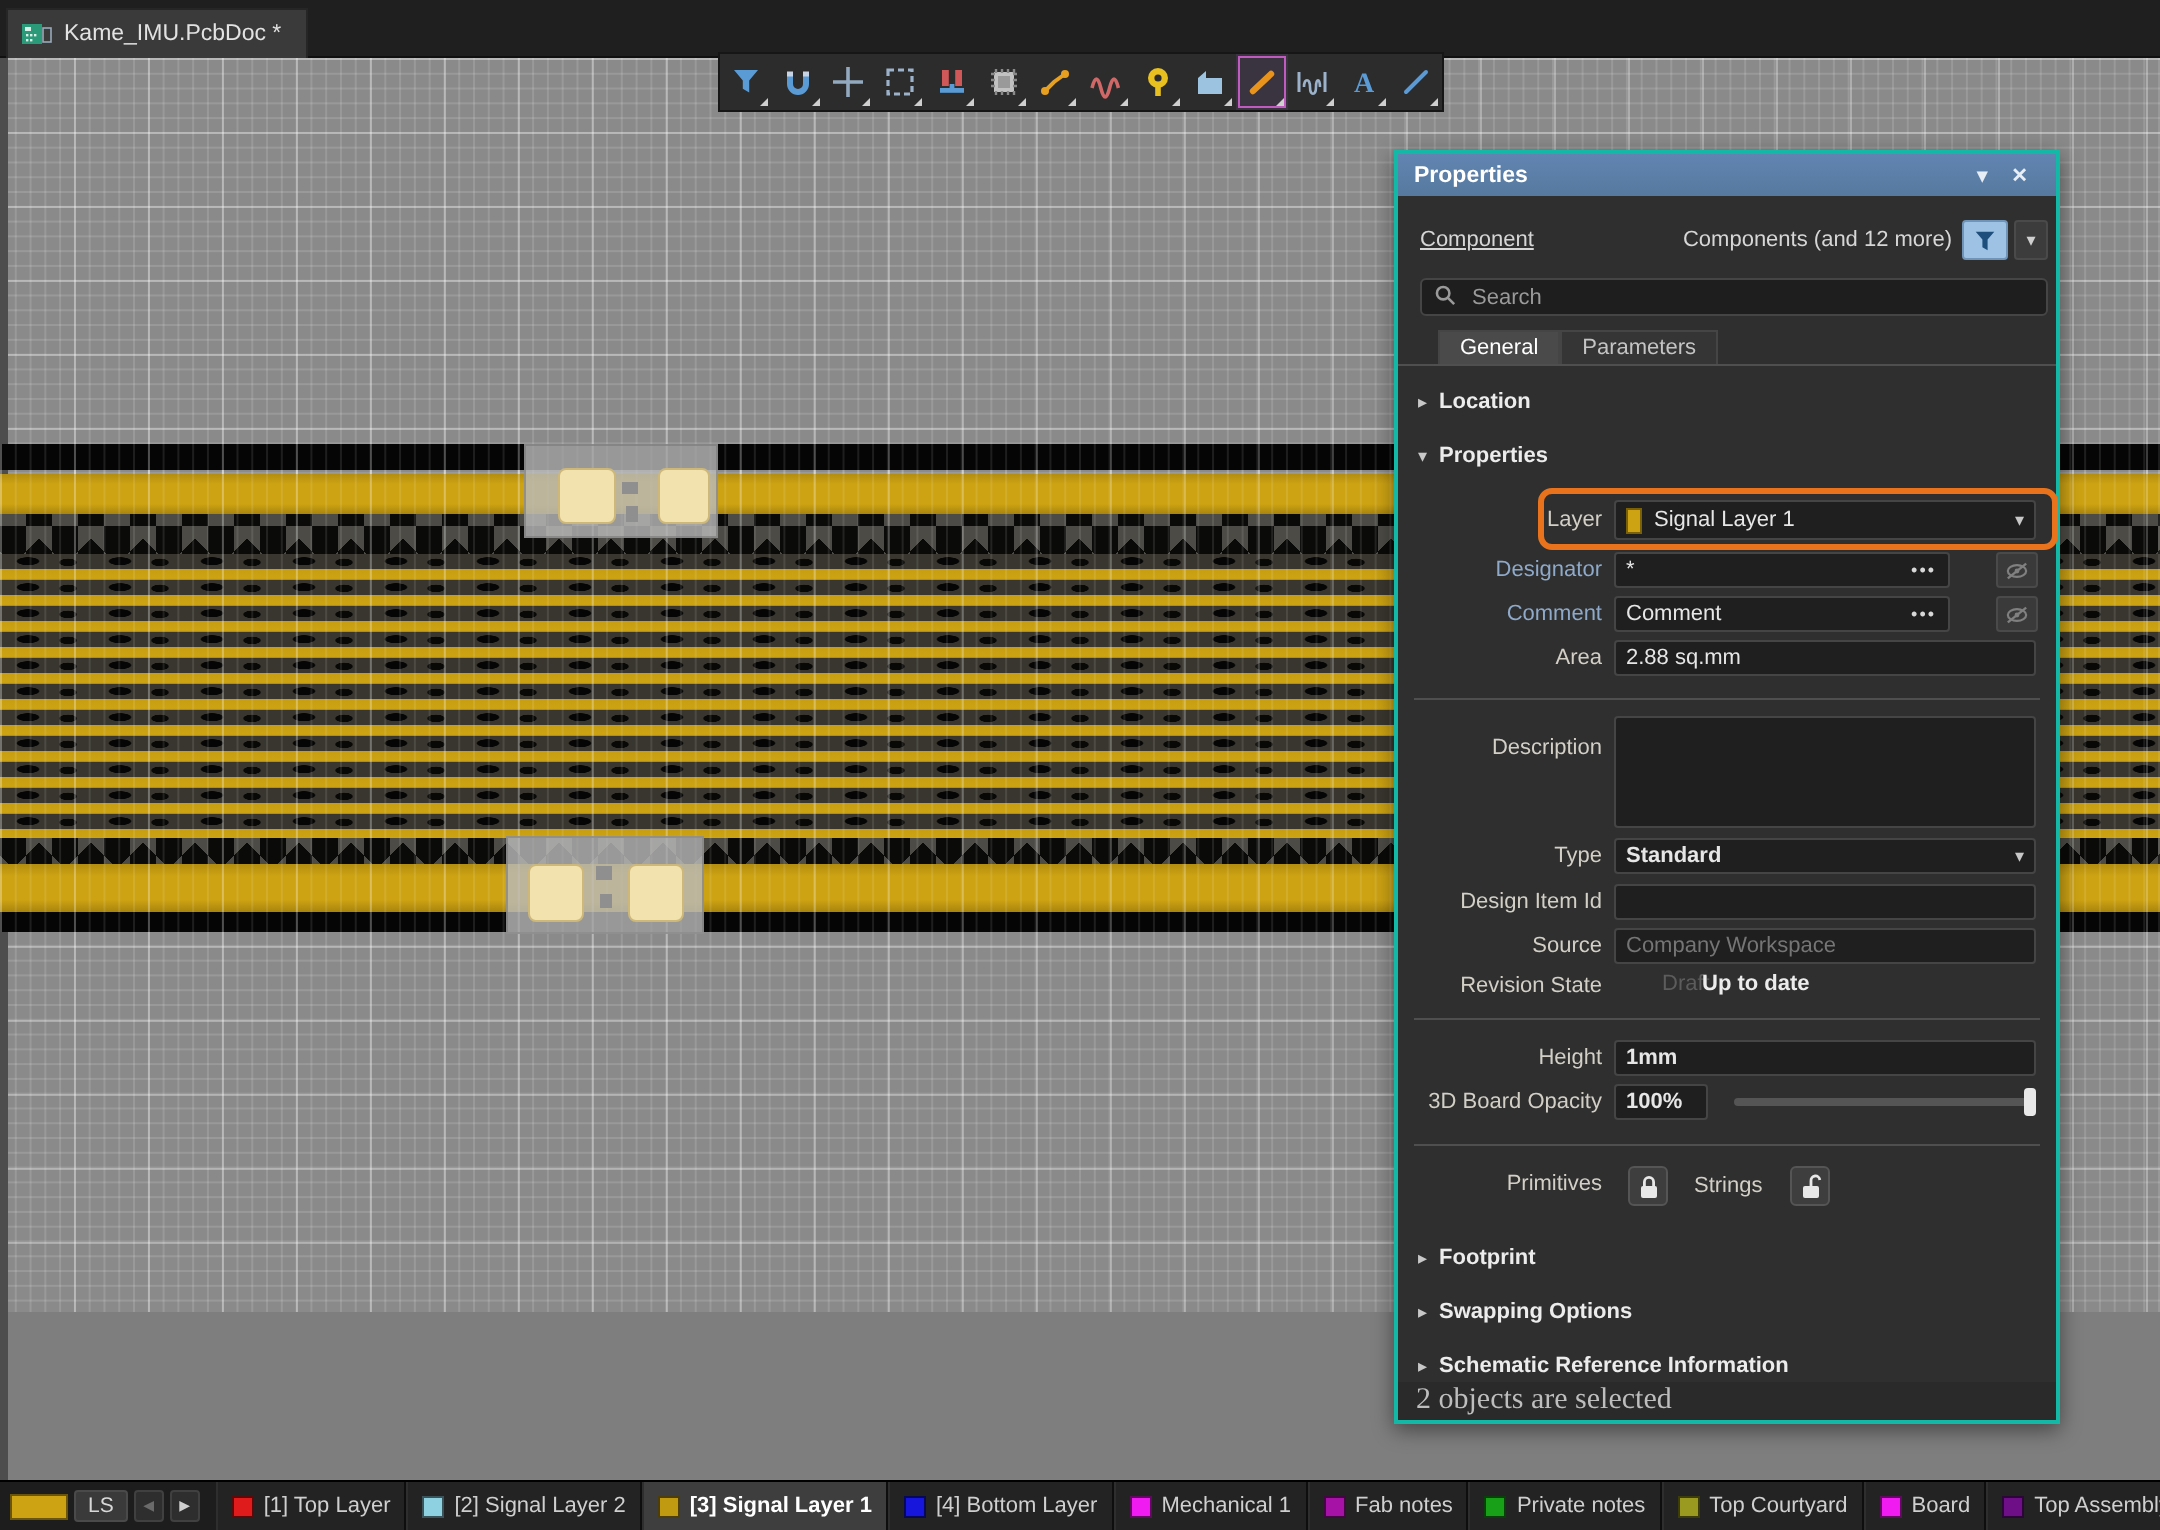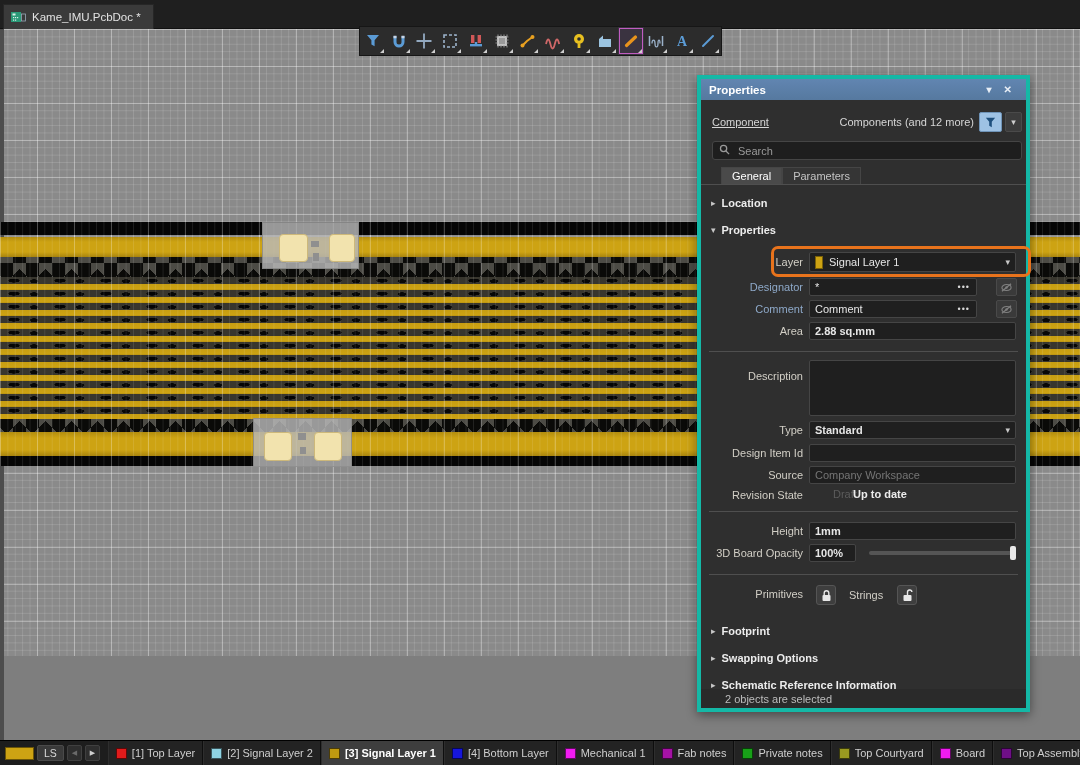--- a/index.html
+++ b/index.html
@@ -51,21 +51,21 @@
   
   .toolbar{position:absolute;left:359px;top:26px;width:363px;height:30px;background:#2c2c2c;border:1px solid #161616;
            display:flex;align-items:stretch;z-index:45;}
   .tool-btn{position:relative;flex:1;display:flex;align-items:center;justify-content:center;background:transparent;border:none;padding:0;cursor:default;}
   .tool-btn svg{display:block;}
   .tool-btn::after{content:"";position:absolute;right:2px;bottom:2px;width:0;height:0;
                    border-left:4px solid transparent;border-bottom:4px solid #cfcfcf;}
   .tool-btn.active{background:#3a3340;outline:1px solid #c05cc0;outline-offset:-2px;}
 
   
-  .panel{position:absolute;left:697px;top:75px;width:333px;height:637px;background:#2f2f2f;border:4px solid #14b8a6;
+  .panel{position:absolute;left:697px;top:75px;width:333px;height:637px;background:#2f2f2f;border:2px solid #14b8a6;
          z-index:50;color:#d0d0d0;font-size:11px;box-shadow:0 3px 10px rgba(0,0,0,.45);}
   .panel-title{position:absolute;left:0;top:0;right:0;height:21px;background:linear-gradient(#6185b1,#56799f);
                color:#fff;font-weight:bold;font-size:11.5px;display:flex;align-items:center;padding:0 8px;}
   .panel-title .spacer{flex:1;}
   .panel-title .tbtn{color:#e8eef6;font-size:10px;padding:0 6px;cursor:default;}
 
   .prow{position:absolute;left:0;right:0;}
   .plabel{position:absolute;left:0;width:102px;text-align:right;color:#d2cfc6;line-height:18px;}
   .plabel.blue{color:#8ea9c9;}
 
@@ -95,21 +95,21 @@
               display:flex;align-items:center;justify-content:center;}
   .filter-drop{position:absolute;width:17px;height:20px;background:#3c3c3c;border:1px solid #4a4a4a;border-radius:2px;
                color:#cfcfcf;font-size:9px;display:flex;align-items:center;justify-content:center;}
   .annotation{position:absolute;left:70px;top:167px;width:260px;height:31px;border:3px solid #e8731c;border-radius:7px;z-index:5;pointer-events:none;}
   .textarea{position:absolute;background:#1f1f1f;border:1px solid #454545;border-radius:2px;}
   .slider-track{position:absolute;height:4px;background:#555;border-radius:2px;top:7px;}
   .slider-thumb{position:absolute;right:0;top:-5px;width:6px;height:14px;background:#e8e8e8;border-radius:2px;}
   .lock-btn{width:20px;height:20px;background:#3e3e3e;border:1px solid #555;border-radius:3px;
             display:inline-flex;align-items:center;justify-content:center;}
   .status-row{position:absolute;left:0;right:0;bottom:0;height:19px;background:#2a2a2a;color:#bdbdbd;
-              display:flex;align-items:center;padding:0 24px;font-size:11px;}
+              display:flex;align-items:center;padding:0 9px;font-size:15px;font-family:Liberation Serif, serif;}
 
   
   .layer-bar{position:absolute;left:0;bottom:0;width:1080px;height:25px;background:#1d1d1d;border-top:1px solid #000;
              display:flex;align-items:center;z-index:60;overflow:hidden;}
   .cur-swatch{width:29px;height:13px;margin-left:5px;border:1px solid #6b5508;flex:0 0 auto;}
   .ls-btn{margin-left:3px;padding:1px 6px;background:#3a3a3a;border:1px solid #4a4a4a;border-radius:2px;color:#d8d8d8;font-size:10.5px;flex:0 0 auto;}
   .nav-btn{margin-left:3px;width:15px;height:16px;background:#2e2e2e;border:1px solid #404040;border-radius:2px;
            color:#cfcfcf;font-size:7px;display:flex;align-items:center;justify-content:center;flex:0 0 auto;}
   .nav-btn.dim{color:#6a6a6a;}
   .layer-tabs{display:flex;align-items:stretch;height:100%;margin-left:8px;flex:1;overflow:hidden;}
@@ -358,21 +358,21 @@
       <svg width="13" height="11" viewBox="0 0 14 12">
           <ellipse cx="7" cy="6" rx="5" ry="3.2" fill="none" stroke="#808080" stroke-width="1.2"></ellipse>
           <circle cx="7" cy="6" r="1.3" fill="#808080"></circle>
           <path d="M2 10L12 2" stroke="#808080" stroke-width="1.3"></path>
         </svg>
     </span>
   </div>
 
   <div class="prow" style="top:243px;height:18px;">
     <span class="plabel">Area</span>
-    <input class="pinput" style="left: 108px; right: 10px; top: 0px; font-weight: bold;" value="2.88 sq.mm">
+    <input class="pinput" style="left: 108px; right: 10px; top: 0px; font-weight: normal;" value="2.88 sq.mm">
   </div>
 
   <div class="divider" style="top:272px;"></div>
 
   <span class="plabel" style="top:288px;">Description</span>
   <div class="textarea" style="left:108px;right:10px;top:281px;height:56px;"></div>
 
   <div class="prow" style="top:342px;height:18px;">
     <span class="plabel">Type</span>
     <div class="pselect" style="left:108px;right:10px;top:0;height:18px;">

